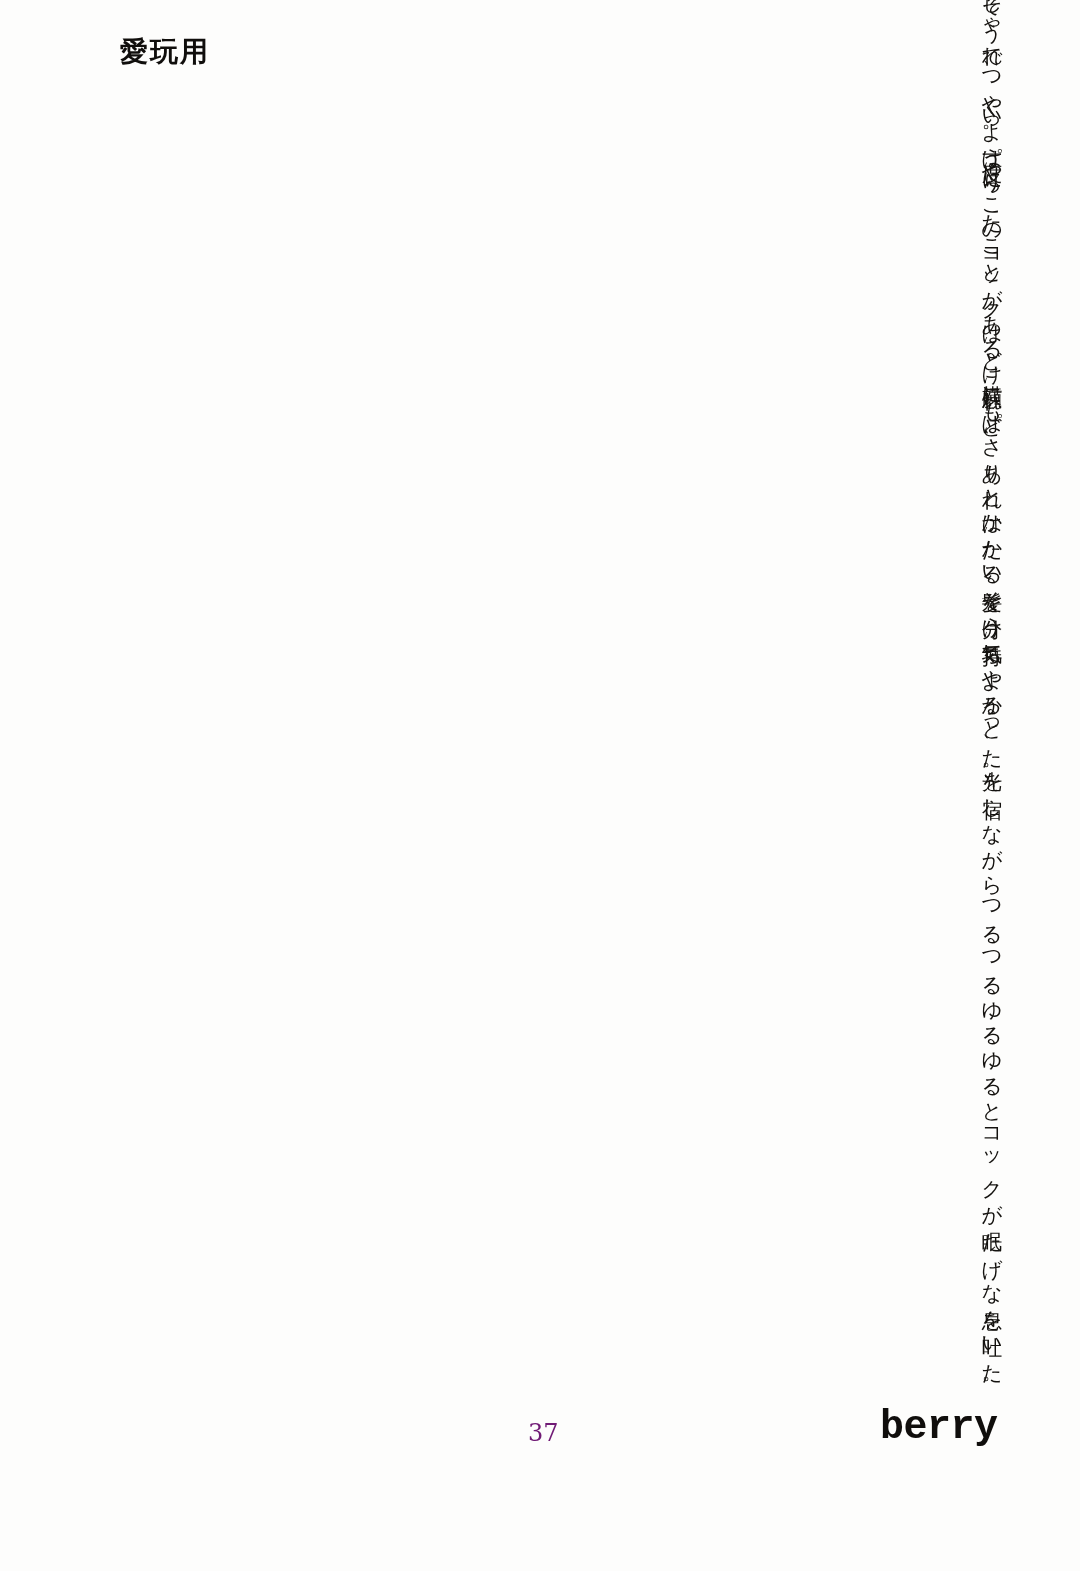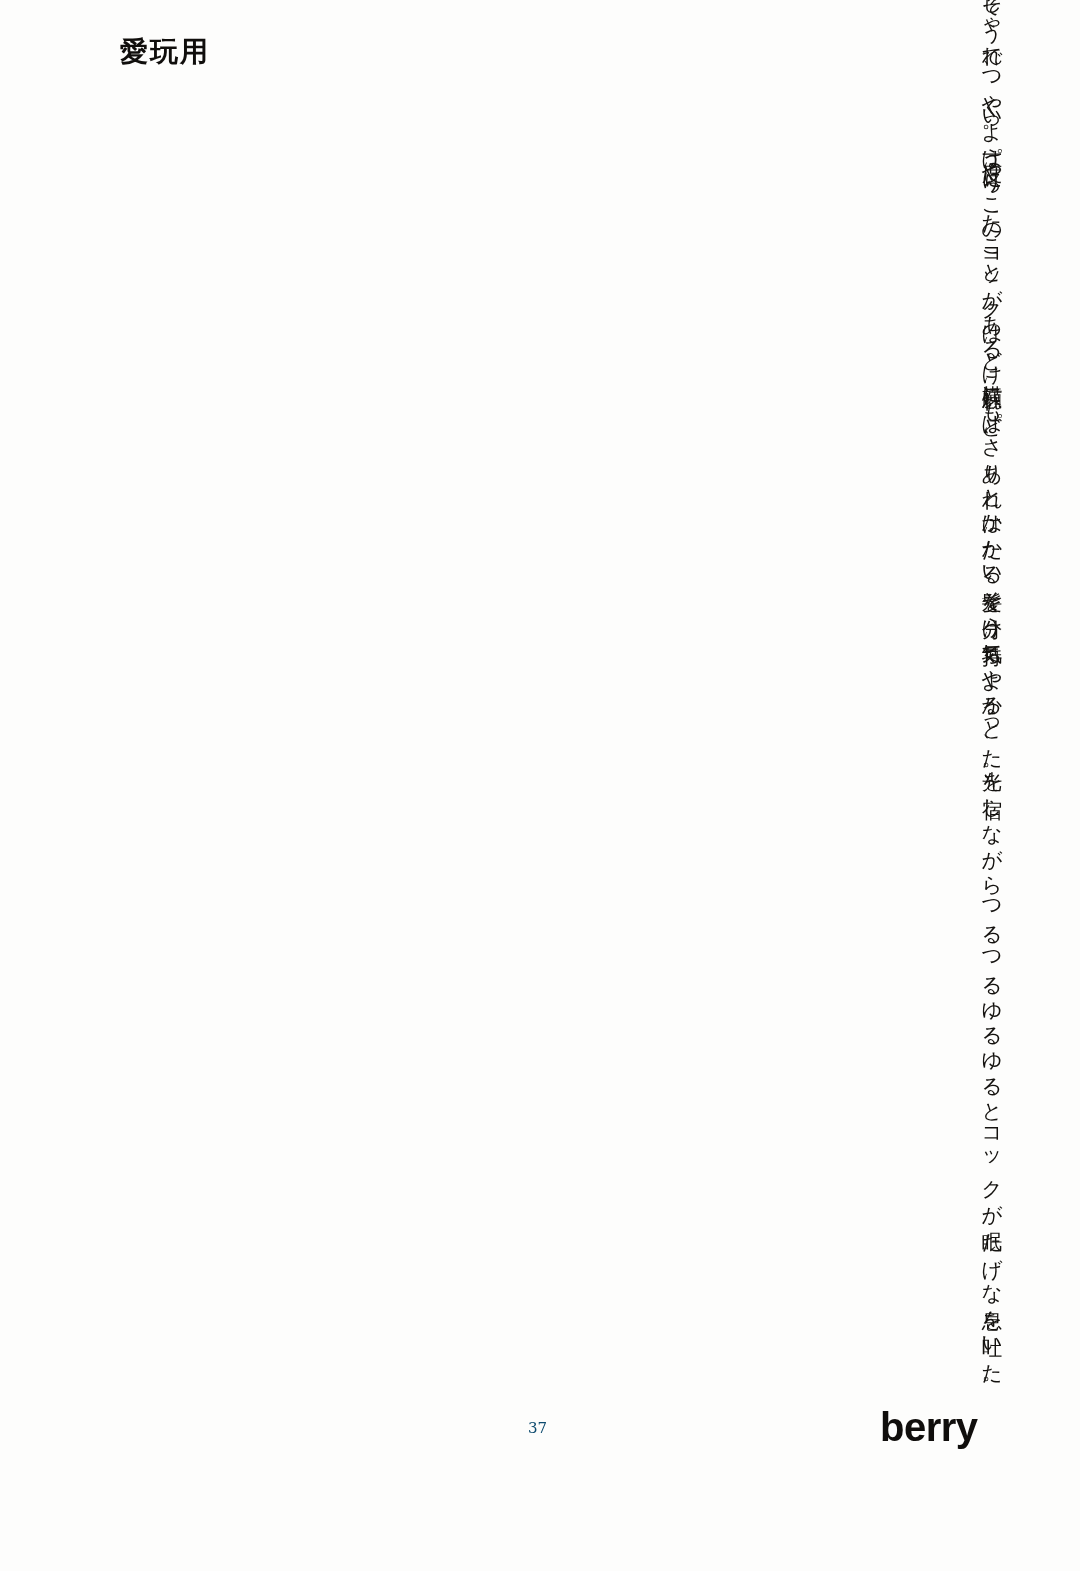--- a/index.html
+++ b/index.html
@@ -78,34 +78,34 @@
   #block-lower .vcol {
     width: 40.6px;
     height: 625px;
   }
 
   
   #page-number {
     position: absolute;
     left: 528px;
     top: 1419px;
-    font-size: 15px;
+    font-size: 24px;
     font-weight: normal;
     font-family: "DejaVu Serif", "Liberation Serif", serif;
-    color: #0c4a6e;
+    color: #701a75;
     letter-spacing: 0px;
   }
 
   #imprint {
     position: absolute;
     left: 880px;
     top: 1405px;
     font-size: 40px;
     font-weight: bold;
-    font-family: Liberation Sans, sans-serif;
+    font-family: Liberation Mono, monospace;
     color: #100e0c;
     letter-spacing: -0.5px;
   }
 </style>
 </head>
 <body>
 
 <div id="page">
 
   <div id="title">愛玩用</div>

